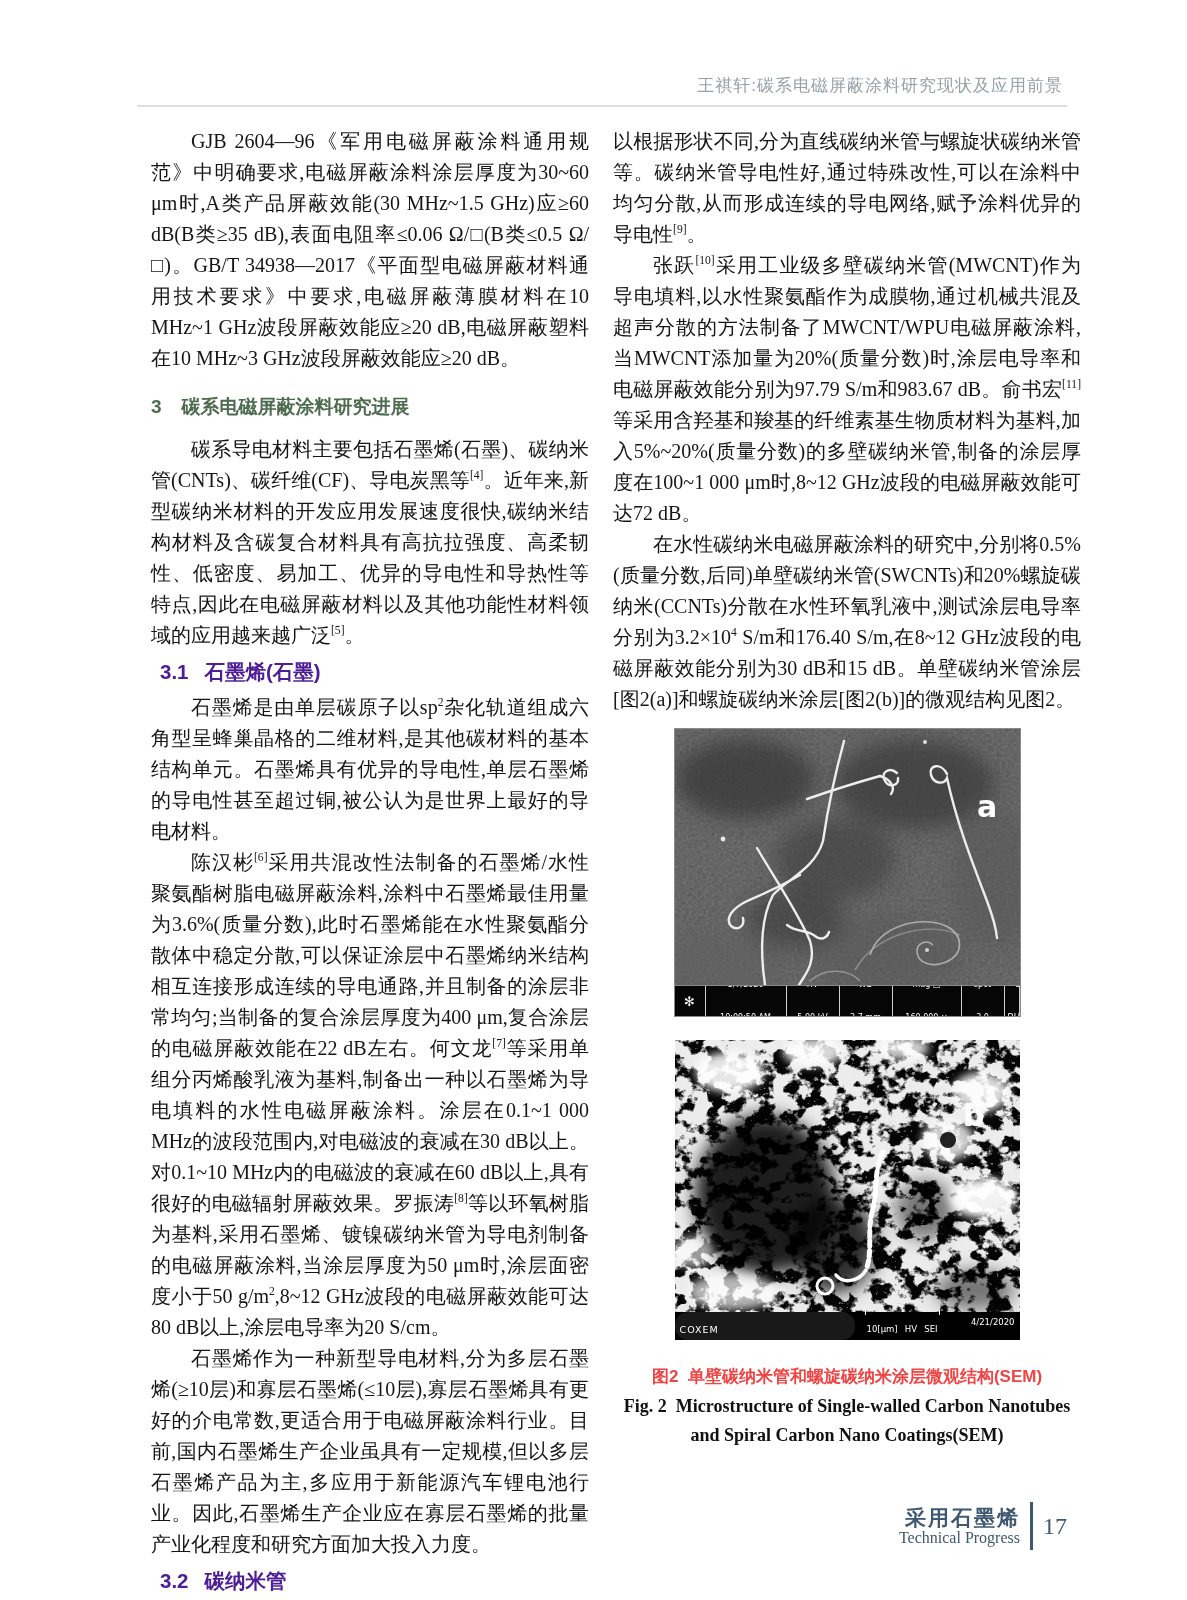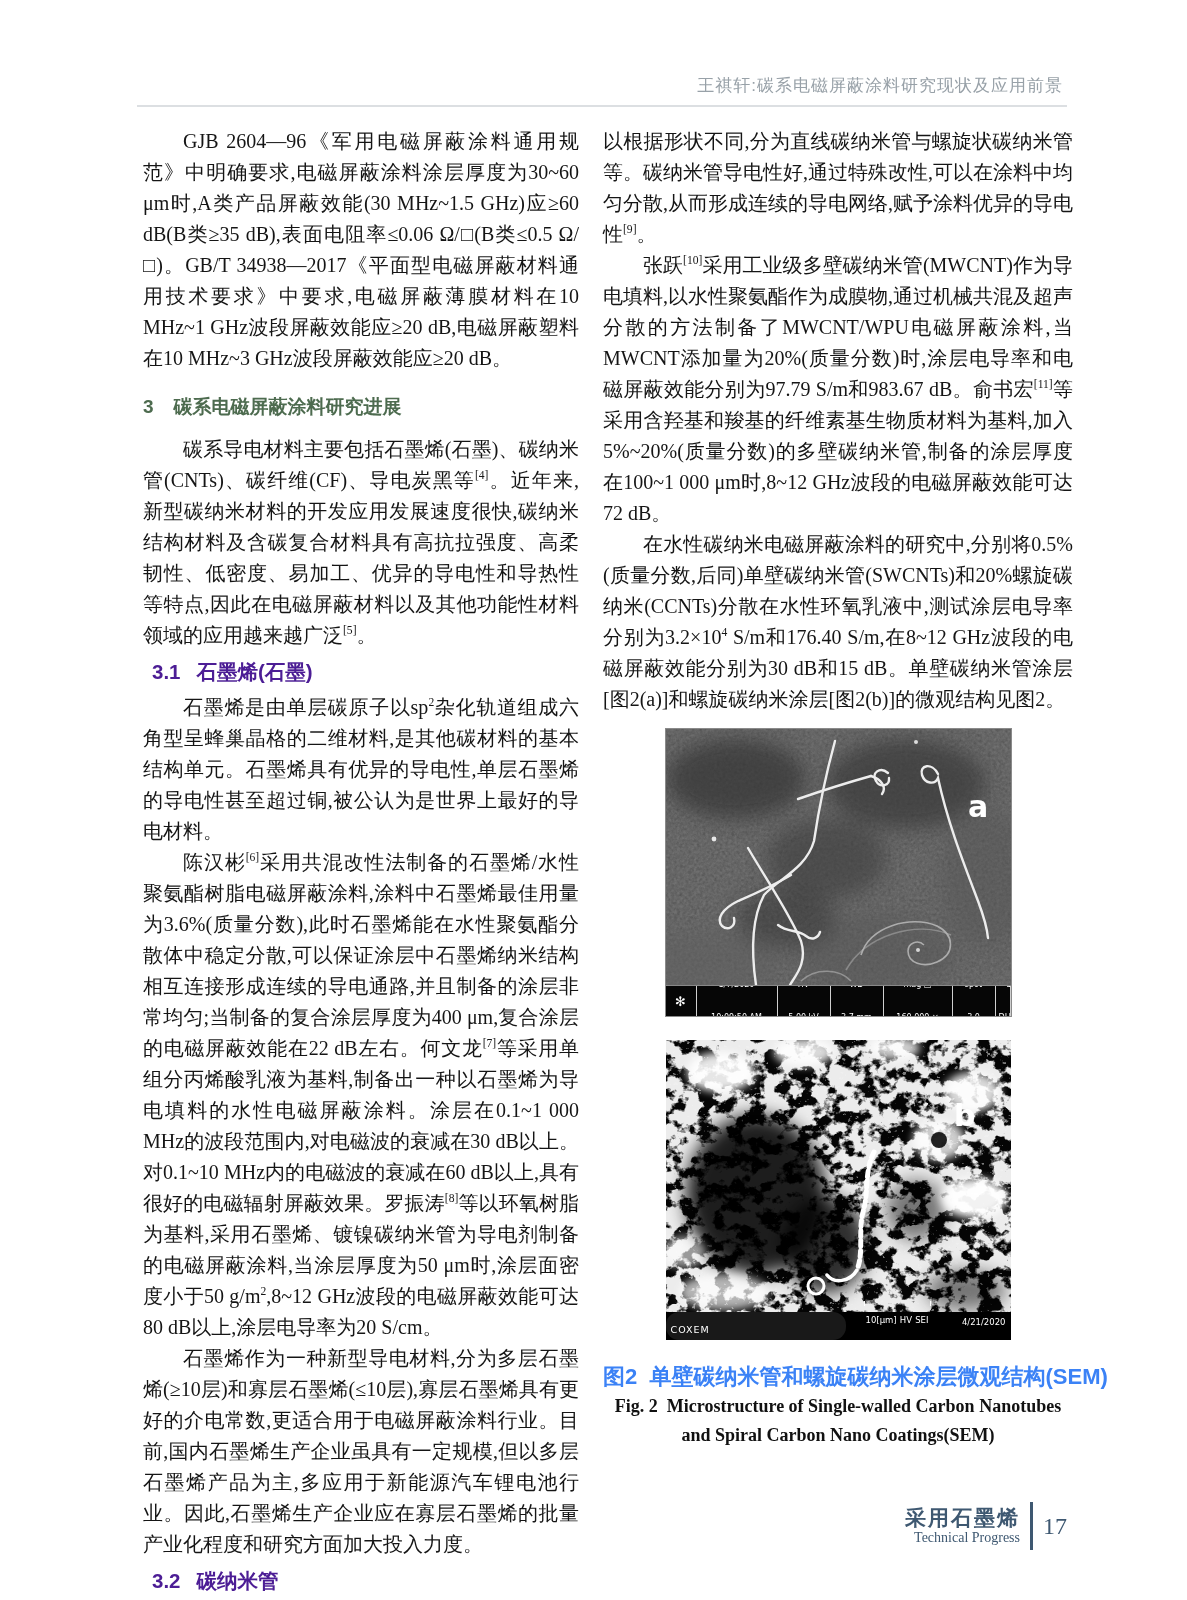--- a/index.html
+++ b/index.html
@@ -11,21 +11,21 @@
   .running-head {
     position:absolute; top:74px; right:124px;
     font-family:"Liberation Sans","DejaVu Sans",sans-serif;
     font-size:17px; color:#98a1a8; letter-spacing:1px;
   }
   .head-rule {
     position:absolute; top:105px; left:137px; width:930px; height:2px;
     background:#dcdfe2;
   }
   .content {
-    position:absolute; top:126px; left:143px; width:930px;
+    position:absolute; top:126px; left:151px; width:930px;
     display:flex; gap:24px;
   }
   .col { font-size:20px; line-height:31px; text-align:justify; }
   .col-left { width:440px; }
   .col-right { width:470px; }
   .para { margin:0; }
   .para.indent { text-indent:2em; }
   .para sup { font-size:0.58em; vertical-align:super; line-height:0; }
   h2.sec {
     margin:16px 0 10px 0; font-family:"Liberation Sans","DejaVu Sans",sans-serif;
@@ -60,49 +60,49 @@
   .scale-row { display:flex; align-items:center; gap:4px; padding:0 4px; }
   .scale-seg { flex:1; height:1px; background:#ffffff; }
 
   .sem-b-bar {
     display:flex; height:28px; background:#000; color:#fff;
     font-family:"DejaVu Sans","Liberation Sans",sans-serif; font-size:8.5px;
   }
   .b-left { width:170px; background:#191919; padding:2px 5px; text-align:left;border-radius:13px; }
   .b-brand { font-size:9.5px; letter-spacing:1px; }
   .b-params { font-size:8px; white-space:pre; margin-top:2px; }
-  .b-scale { flex:1; display:flex; flex-direction:column; justify-content:center; padding-bottom:13px;margin-left:8px; }
+  .b-scale { flex:1; display:flex; flex-direction:column; justify-content:flex-start; padding-bottom:13px; }
   .b-scale-line { height:1px; background:#fff; margin:0 10px 2px 10px; position:relative; }
   .b-scale-line::before, .b-scale-line::after {
     content:""; position:absolute; top:-2px; width:1px; height:5px; background:#fff;
   }
   .b-scale-line::before { left:0; } .b-scale-line::after { right:0; }
   .b-scale-labels { display:flex; justify-content:space-between; padding:0 12px; }
   .b-date { width:60px; display:flex; align-items:flex-end; justify-content:flex-end; padding:2px 5px; }
 
   figcaption { margin-top:22px; text-align:center; }
   .cap-zh {
     font-family:"Liberation Sans","DejaVu Sans",sans-serif; font-weight:700;
-    font-size:22px; color:#3b82f6; white-space:pre; line-height:30px;
+    font-size:17px; color:#ef4444; white-space:pre; line-height:30px;
   }
   .cap-en {
     font-family:"Liberation Serif","DejaVu Serif",serif; font-weight:700;
     font-size:18px; color:#111; white-space:pre; line-height:29px;
   }
 
   .footer {
     position:absolute; top:1502px; right:120px;
     display:flex; align-items:center; gap:10px; color:#3e5871;
   }
   .footer-text { text-align:right; }
   .footer-zh {
     font-family:"Liberation Sans","DejaVu Sans",sans-serif; font-weight:700;
     font-size:21px; letter-spacing:2px; line-height:24px;
   }
-  .footer-en { font-size:14px; line-height:16px; }
+  .footer-en { font-size:16px; line-height:16px;text-align:center; }
   .footer-bar { width:3px; height:48px; background:#3e5871; }
   .footer-page { font-size:24px; line-height:48px; }
 </style>
 </head>
 <body>
 
 <div class="running-head">王祺轩:碳系电磁屏蔽涂料研究现状及应用前景</div>
 <div class="head-rule"></div>
 
 <div class="content">

